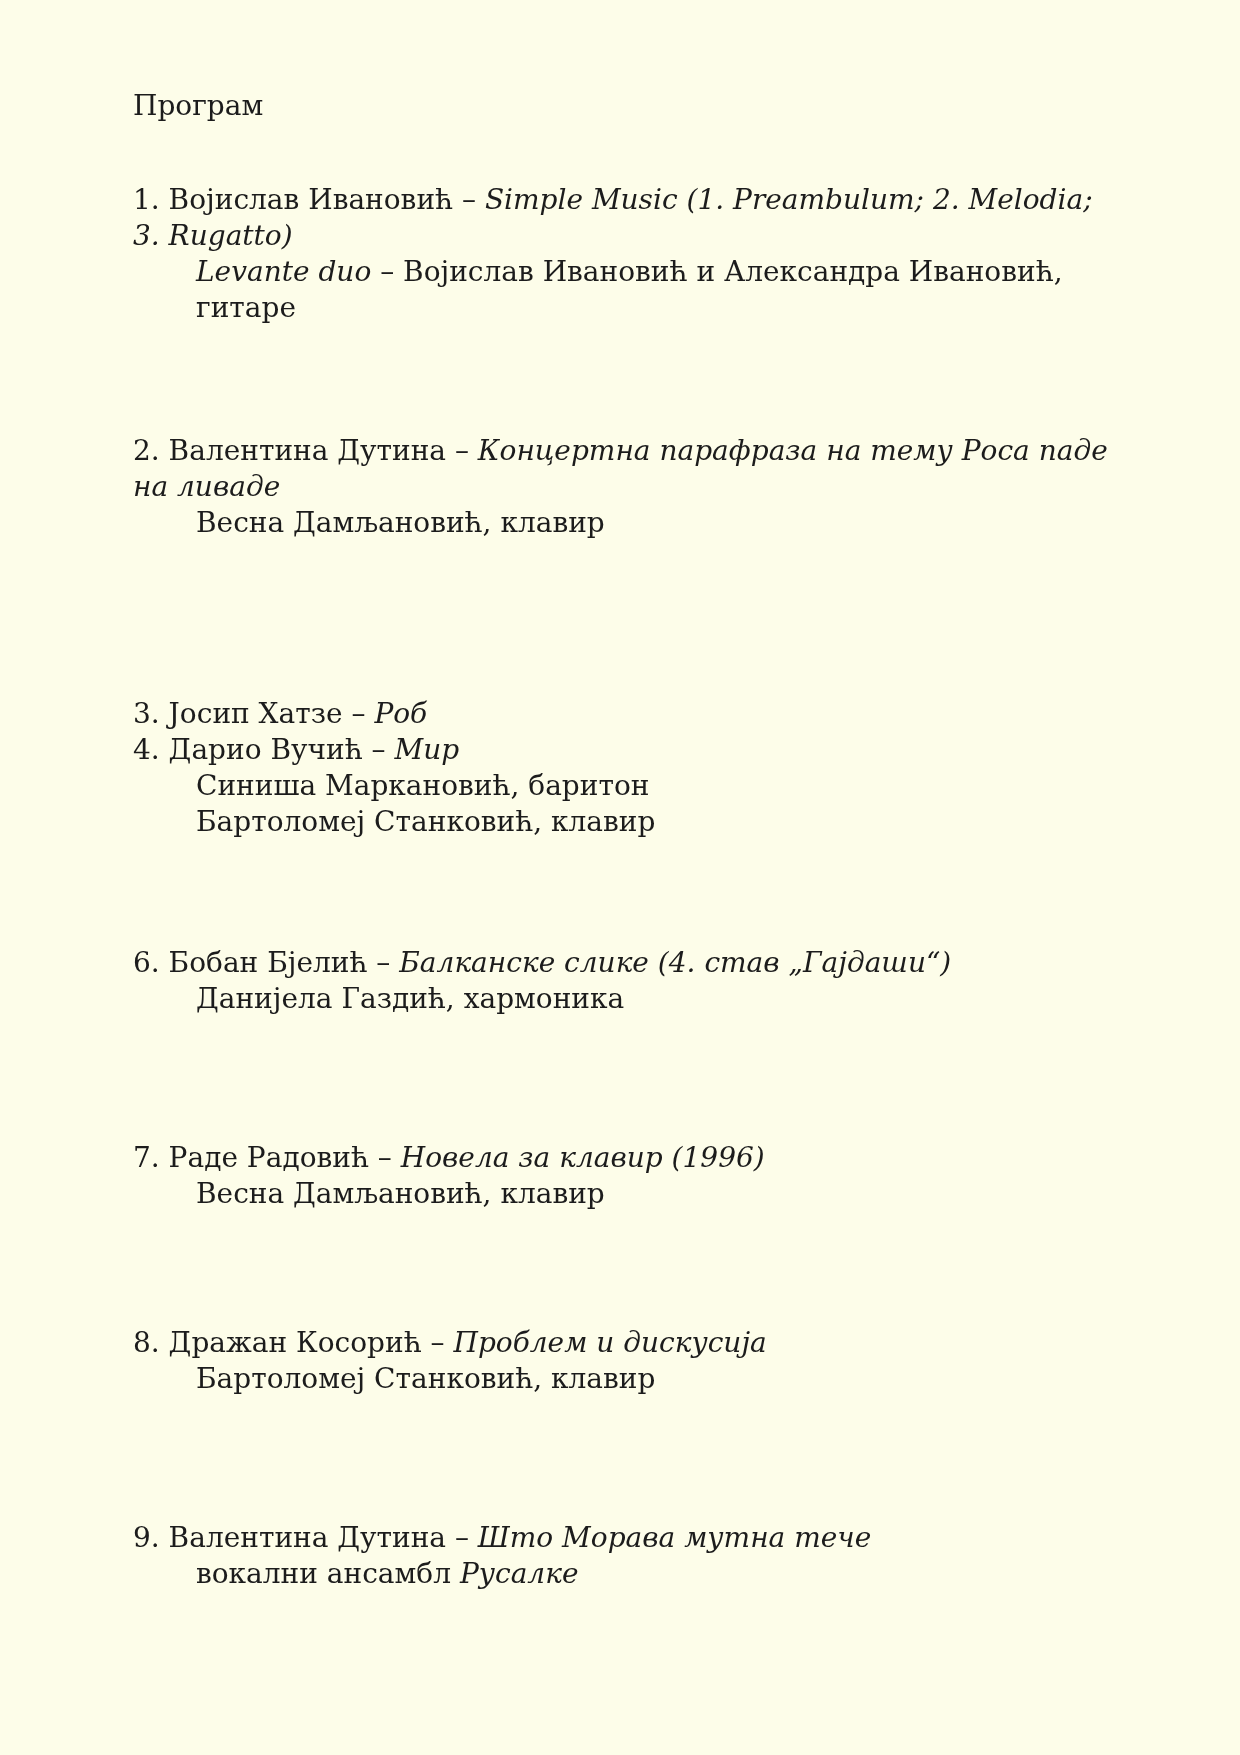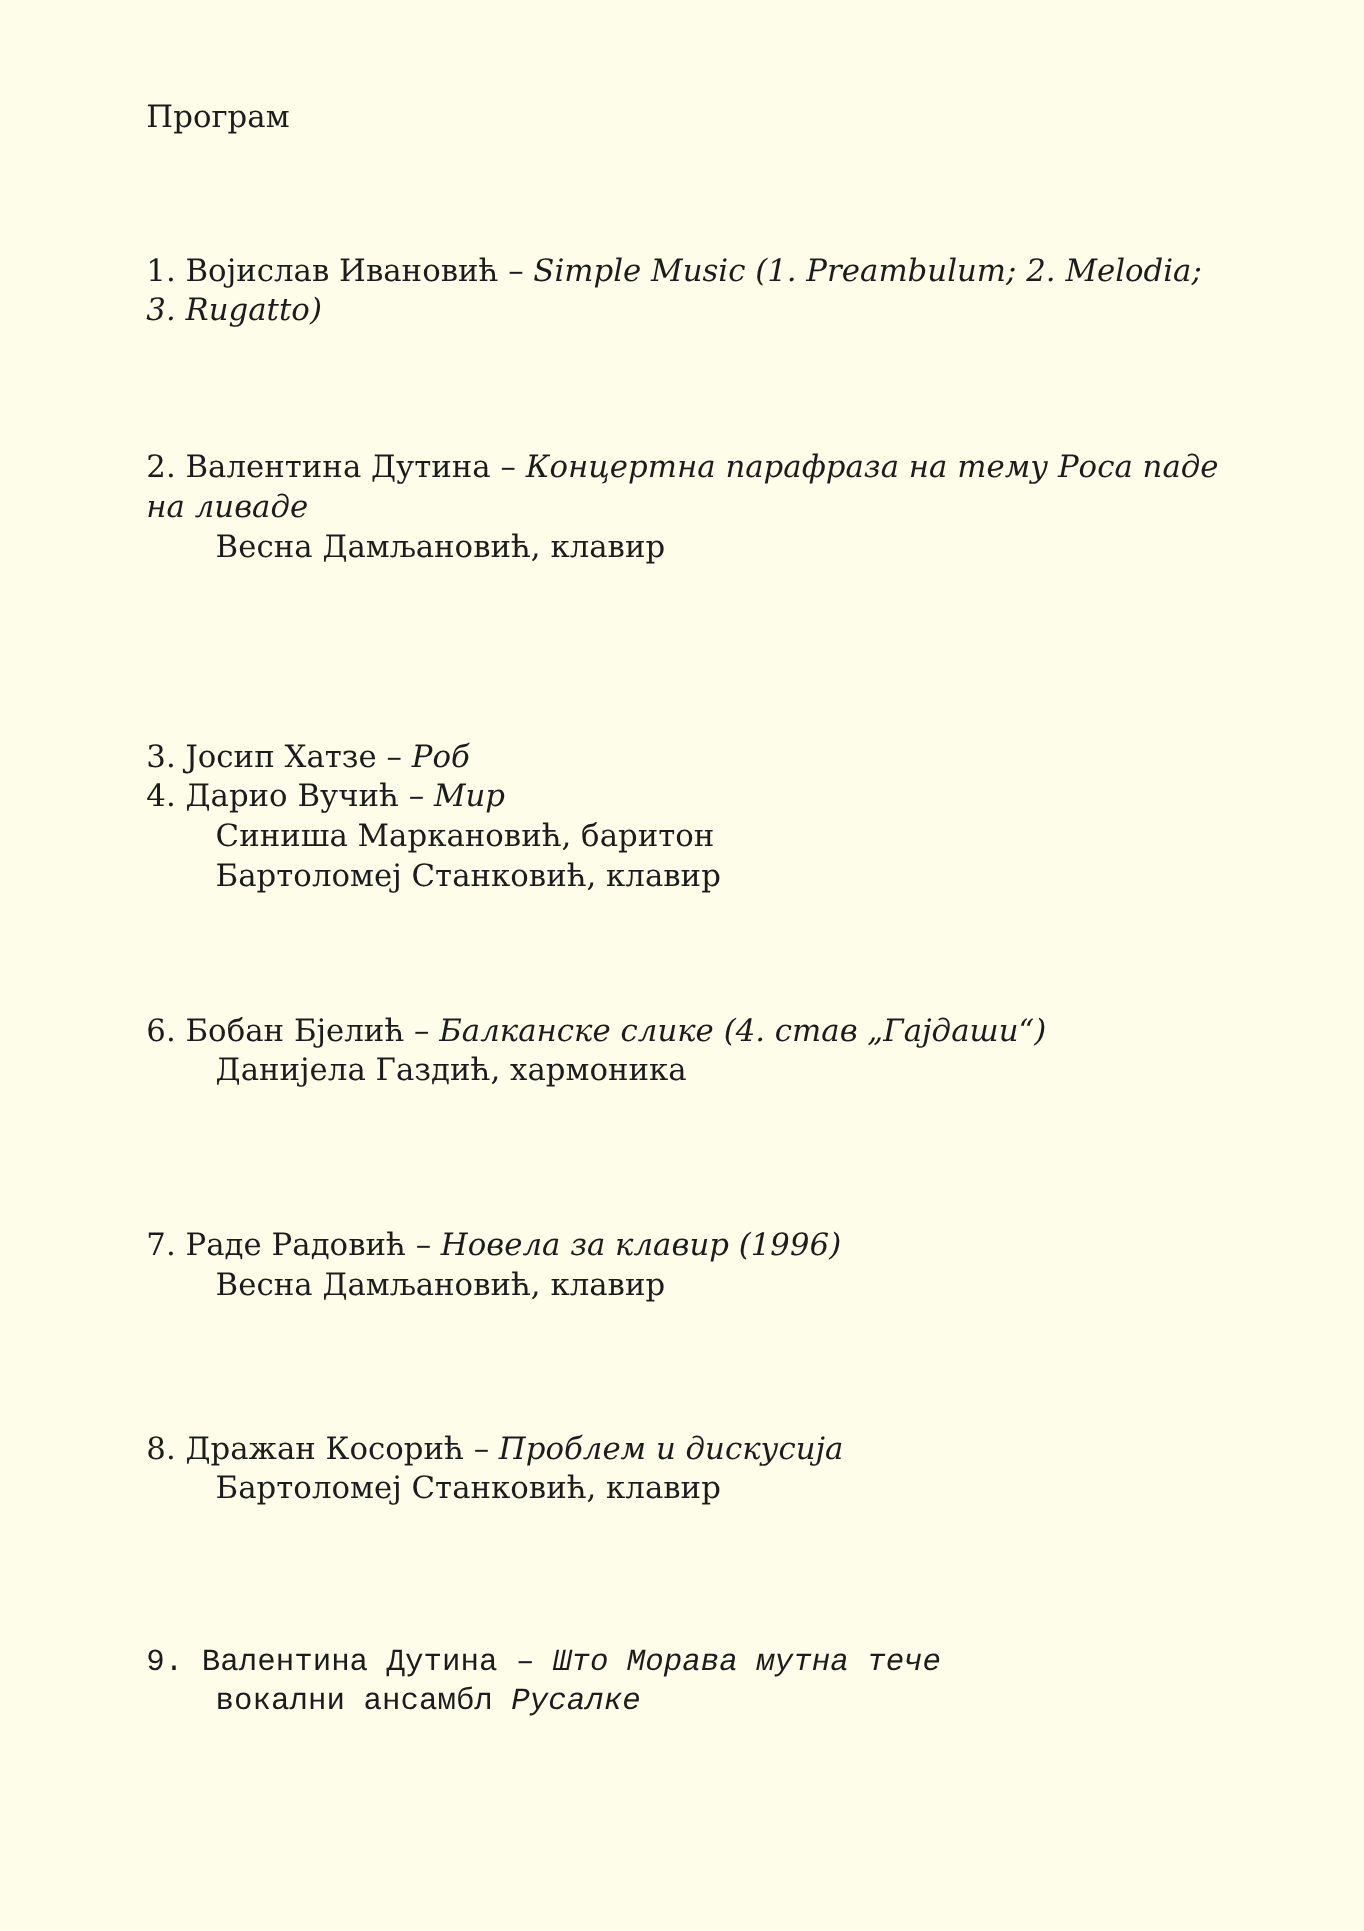--- a/index.html
+++ b/index.html
@@ -30,36 +30,37 @@
     font-size: 28px;
     line-height: 36px;
   }
   .block .performer {
     padding-left: 63px;
   }
   .it {
     font-style: italic;
   }
   
-  .b1 { margin-top: 104px; }
+  .b1 { margin-top: 58px; }
   .b2 { margin-top: 107px; }
   .b3 { margin-top: 155px; }
   .b4 { margin-top: 105px; }
   .b5 { margin-top: 123px; }
   .b6 { margin-top: 113px; }
-  .b7 { margin-top: 123px; font-family: Liberation Mono, monospace; }
+  .b7 { margin-top: 123px; }
 </style>
 </head>
 <body style="background: rgb(253, 253, 233); color: rgb(28, 28, 28);">
 
 <div class="page">
   <h1 class="doc-title">Програм</h1>
   <div>
       <div class="block b1">
         <div><span>1. Војислав Ивановић – </span><span class="it">Simple Music (1. Preambulum; 2. Melodia; 3. Rugatto)</span></div>
+        <div class="performer"><span class="it">Levante duo</span><span> – Војислав Ивановић и Александра Ивановић, гитаре</span></div>
       </div>
       <div class="block b2">
         <div><span>2. Валентина Дутина – </span><span class="it">Концертна парафраза на тему Роса паде на ливаде</span></div>
         <div class="performer"><span>Весна Дамљановић, клавир</span></div>
       </div>
       <div class="block b3">
         <div><span>3. Јосип Хатзе – </span><span class="it">Роб</span></div>
         <div><span>4. Дарио Вучић – </span><span class="it">Мир</span></div>
         <div class="performer"><span>Синиша Маркановић, баритон</span></div>
         <div class="performer"><span>Бартоломеј Станковић, клавир</span></div>

